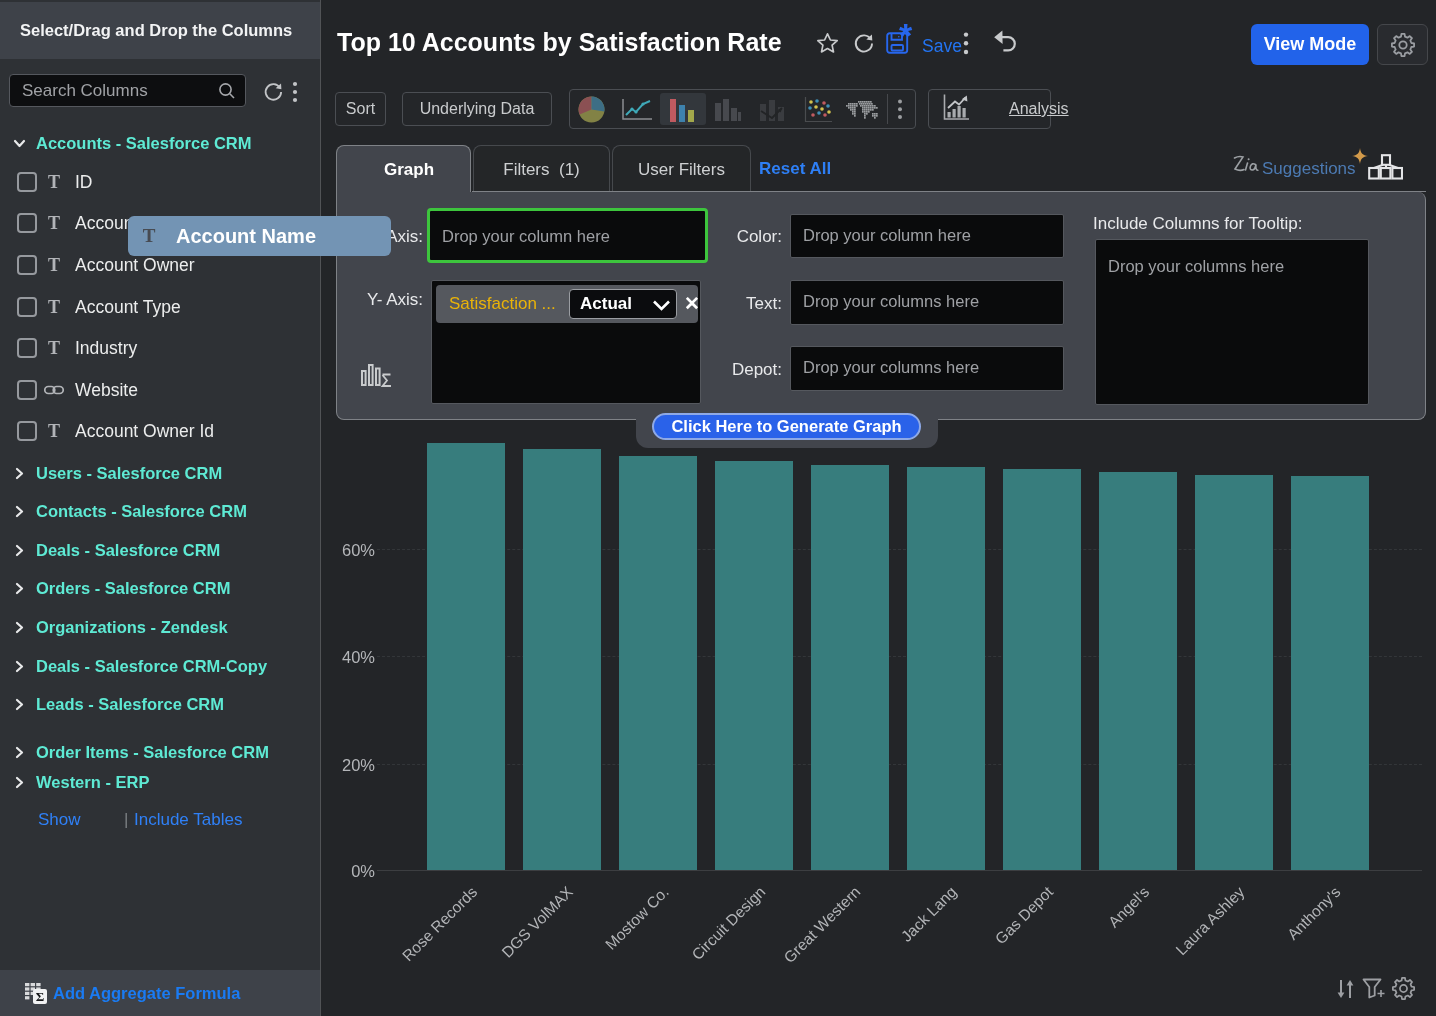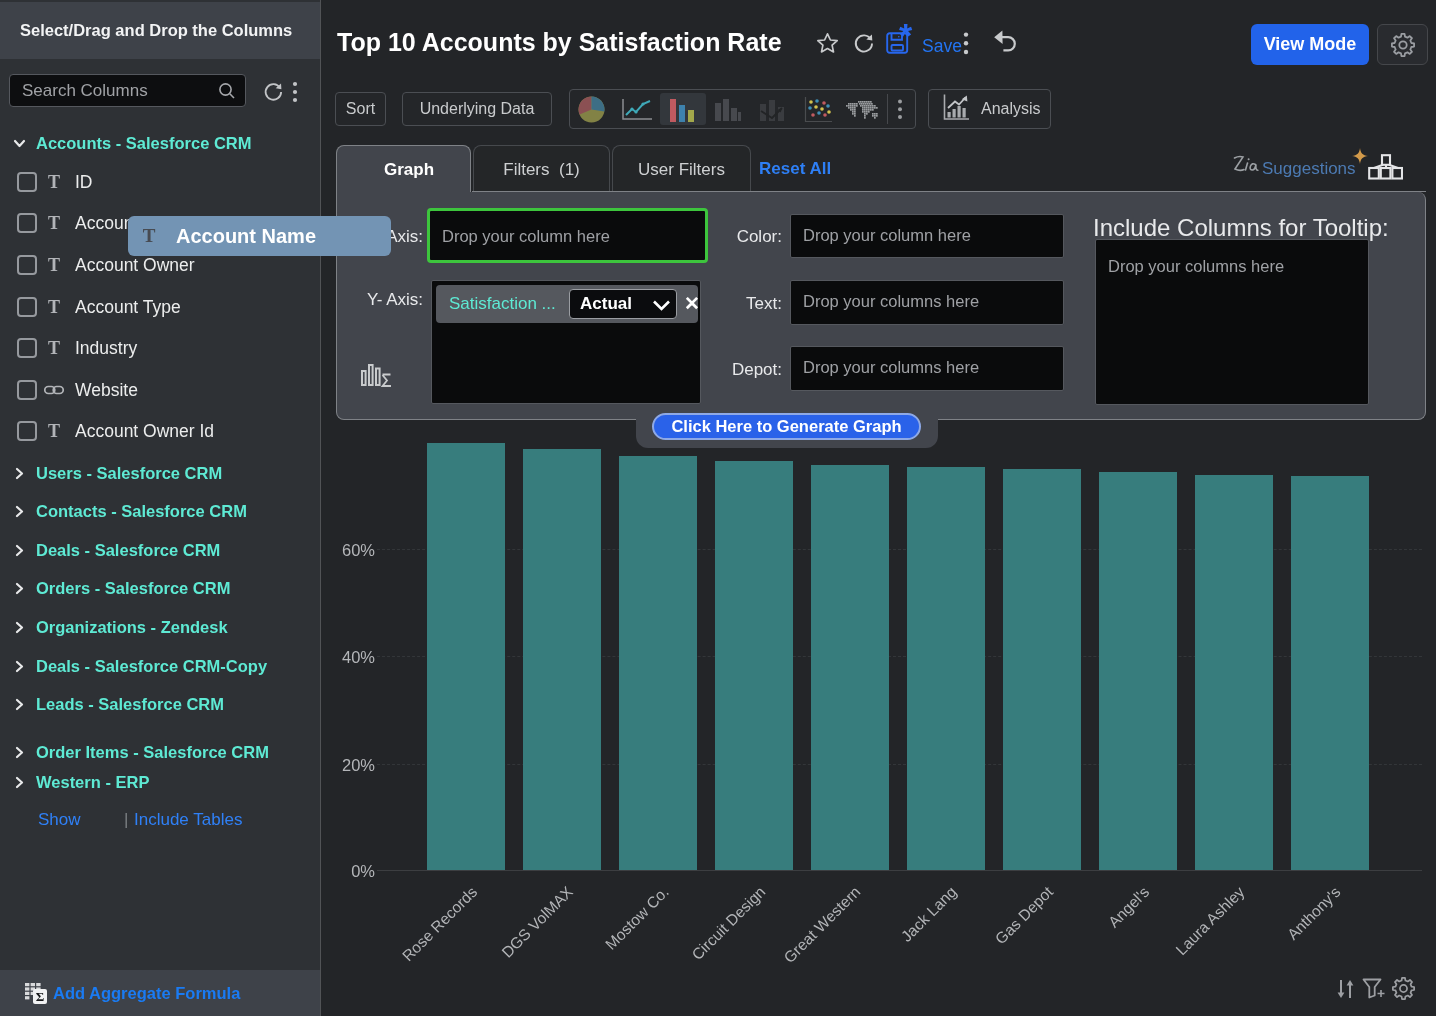--- a/index.html
+++ b/index.html
@@ -82,21 +82,21 @@
 .dzlabel { position:absolute; color:#e8e9eb; font-size:17px; text-align:right; }
 #xaxis-box { left:90px; top:16px; width:281px; height:55px; border:3px solid #3dc53d; border-radius:4px;}
 #yaxis-box { left:94px; top:88px; width:270px; height:124px; }
 #color-box { left:453px; top:22px; width:274px; height:44px; }
 #text-box  { left:453px; top:88px; width:274px; height:45px; }
 #size-box  { left:453px; top:154px; width:274px; height:45px; }
 #tool-box  { left:758px; top:47px; width:274px; height:166px; }
 .dz .ph { padding:13px 0 0 12px; display:block; }
 #chip { position:absolute; left:4px; top:4px; width:262px; height:38px;
   background:#55585e; border-radius:4px; color:#fff; }
-#chip .sat { position:absolute; left:13px; top:0; line-height:38px; font-size:17px; color:#5eead4;}
+#chip .sat { position:absolute; left:13px; top:0; line-height:38px; font-size:17px; color:#eab308;}
 #actual { position:absolute; left:133px; top:4px; width:108px; height:30px;
   background:#0b0c0e; border:1.5px solid #9a9da2; border-radius:4px; color:#fff;
   font-size:17px; font-weight:bold; line-height:27px; padding-left:10px;}
 #chip .x { position:absolute; left:248px; top:0; line-height:38px; font-size:19px;
   color:#fff; font-weight:bold; }
 #genbtn { position:absolute; left:330px; top:413px; width:269px; height:27px;
   background:#2a62e9; border:2px solid #8ea9e6; border-radius:14px; color:#fff;
   font-size:16.5px; font-weight:bold; text-align:center; line-height:23px; }
 #genback { position:absolute; left:314px; top:410px; width:302px; height:38px;
   background:#42454c; border-radius:0 0 12px 12px; }
@@ -448,21 +448,21 @@
           </g>
         </svg>
 
       <div style="position:absolute; left:317px; top:4px; width:1px; height:30px; background:#46484c;"></div>
       <svg class="cgi" style="left:327px; top:9px;" width="6" height="21" viewBox="0 0 6 21">
           <circle cx="3" cy="2.6" r="2" fill="#9b9da0"></circle>
           <circle cx="3" cy="10.3" r="2" fill="#9b9da0"></circle>
           <circle cx="3" cy="18" r="2" fill="#9b9da0"></circle>
         </svg>
     </div>
-    <div class="tbtn" style="left:606px; width:123px; top:89px; height:40px; line-height:38px; padding-left:52px; text-align:left;">Analysis</div>
+    <div class="tbtn" style="left:606px; width:123px; top:89px; height:40px; line-height:38px; padding-left:80px; text-align:left;text-decoration:underline;">Analysis</div>
     <svg style="position:absolute; left:620px; top:93px;" width="28" height="28" viewBox="0 0 28 28">
         <path d="M2.5 1.5 V26 H27" fill="none" stroke="#a9abae" stroke-width="1.6"></path>
         <g fill="#a9abae">
           <rect x="5.5" y="19" width="3.2" height="5.5"></rect>
           <rect x="10.5" y="16" width="3.2" height="8.5"></rect>
           <rect x="15.5" y="13" width="3.2" height="11.5"></rect>
           <rect x="20.5" y="15" width="3.2" height="9.5"></rect>
         </g>
         <path d="M6 15 L13 8.5 L17 11.5 L23.5 4.5" fill="none" stroke="#c3c5c8" stroke-width="1.8"></path>
         <path d="M24.8 2.6 L25.4 8.4 L19.8 6.2 Z" fill="#c3c5c8"></path>
@@ -494,21 +494,21 @@
         </g>
       </svg>
 
     <div id="panel">
       <div style="position:absolute; left:135px; top:-1px; right:-1px; height:1px; background:#7f8287;"></div>
       <span class="dzlabel" style="left:0px; top:35px; width:86px;">X-Axis:</span>
       <span class="dzlabel" style="left:0px; top:98px; width:86px;">Y- Axis:</span>
       <span class="dzlabel" style="left:345px; top:35px; width:100px;">Color:</span>
       <span class="dzlabel" style="left:345px; top:102px; width:100px;">Text:</span>
       <span class="dzlabel" style="left:345px; top:168px; width:100px;">Depot:</span>
-      <span class="dzlabel" style="left:756px; top:22px; text-align:center; font-size:24px;">Include Columns for Tooltip:</span>
+      <span class="dzlabel" style="left:756px; top:22px; text-align:center; font-size:17px;">Include Columns for Tooltip:</span>
       <div class="dz" id="xaxis-box">
           <span class="ph" style="padding-top:16px;">Drop your column here</span>
         </div>
       <div class="dz" id="yaxis-box">
         <div id="chip">
             <span class="sat">Satisfaction ...</span>
             <div id="actual">Actual<svg style="position:absolute; right:5px; top:9px;" width="19" height="12" viewBox="0 0 19 12">
                 <path d="M2 2.5 L9.5 10 L17 2.5" fill="none" stroke="#fff" stroke-width="2.6"></path>
               </svg></div>
             <span class="x">✕</span>

